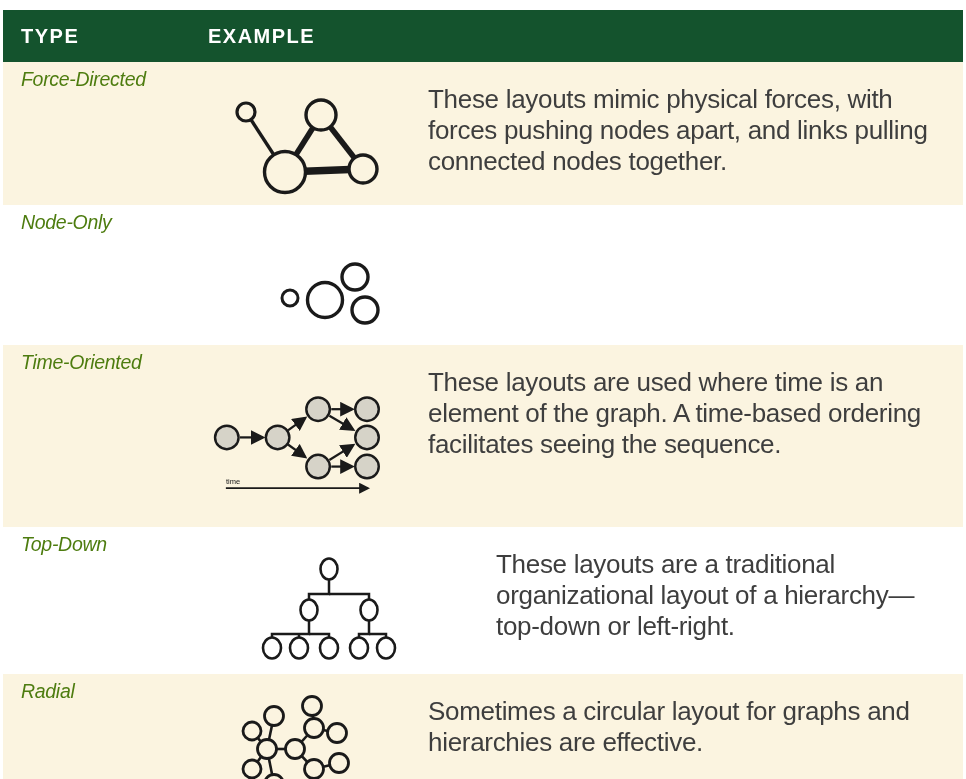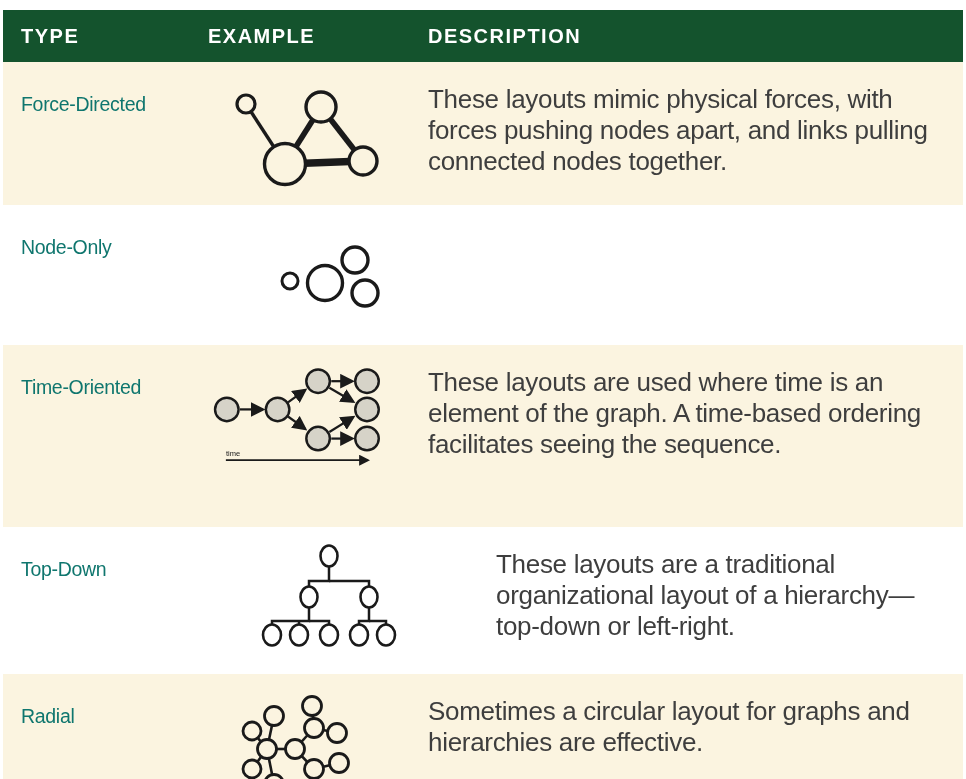--- a/index.html
+++ b/index.html
@@ -30,29 +30,30 @@
   }
   .body-row{position:relative;}
   .row-cream{background:#FBF4E0;}
   .row-white{background:#ffffff;gap:34px;}
   .body-row:nth-of-type(2){height:143px;}
   .body-row:nth-of-type(3){height:140px;}
   .body-row:nth-of-type(4){height:182px;}
   .body-row:nth-of-type(5){height:147px;}
   .body-row:nth-of-type(6){height:111px;}
   .cell-type{
-    padding-top:31px;
+    padding-top:6px;
     font-size:19.5px;
-    color:#0f766e;
+    color:#4d7c0f;
     letter-spacing:-0.3px;
+    font-style:italic;
   }
   .cell-example{
     display:flex;
     justify-content:center;
-    align-items:flex-start;
+    align-items:center;
     padding-right:45px;
     text-decoration:underline;
   }
   .cell-desc{
     padding-top:22px;
     font-size:26px;
     line-height:31px;
     color:#3E3E3E;
     letter-spacing:-0.3px;
     max-width:522px;
@@ -76,21 +77,20 @@
   }
 </style>
 </head>
 <body>
 
 <div class="table-wrap">
 
   <div class="grid-row header-row">
     <div class="header-cell">TYPE</div>
     <div class="header-cell">EXAMPLE</div>
-    <div class="header-cell">DESCRIPTION</div>
   </div>
 
   <div class="grid-row body-row row-cream">
     <div class="cell-type">Force-Directed</div>
     <div class="cell-example">
       <svg class="diag d-fd" width="170" height="108" viewBox="0 0 170 108">
         <line class="edge" x1="35" y1="22" x2="74" y2="82" stroke-width="3.4"></line>
         <line class="edge" x1="74" y1="82" x2="110" y2="25" stroke-width="5.6"></line>
         <line class="edge" x1="110" y1="25" x2="152" y2="79" stroke-width="5.6"></line>
         <line class="edge" x1="74" y1="82" x2="152" y2="79" stroke-width="7.5"></line>

